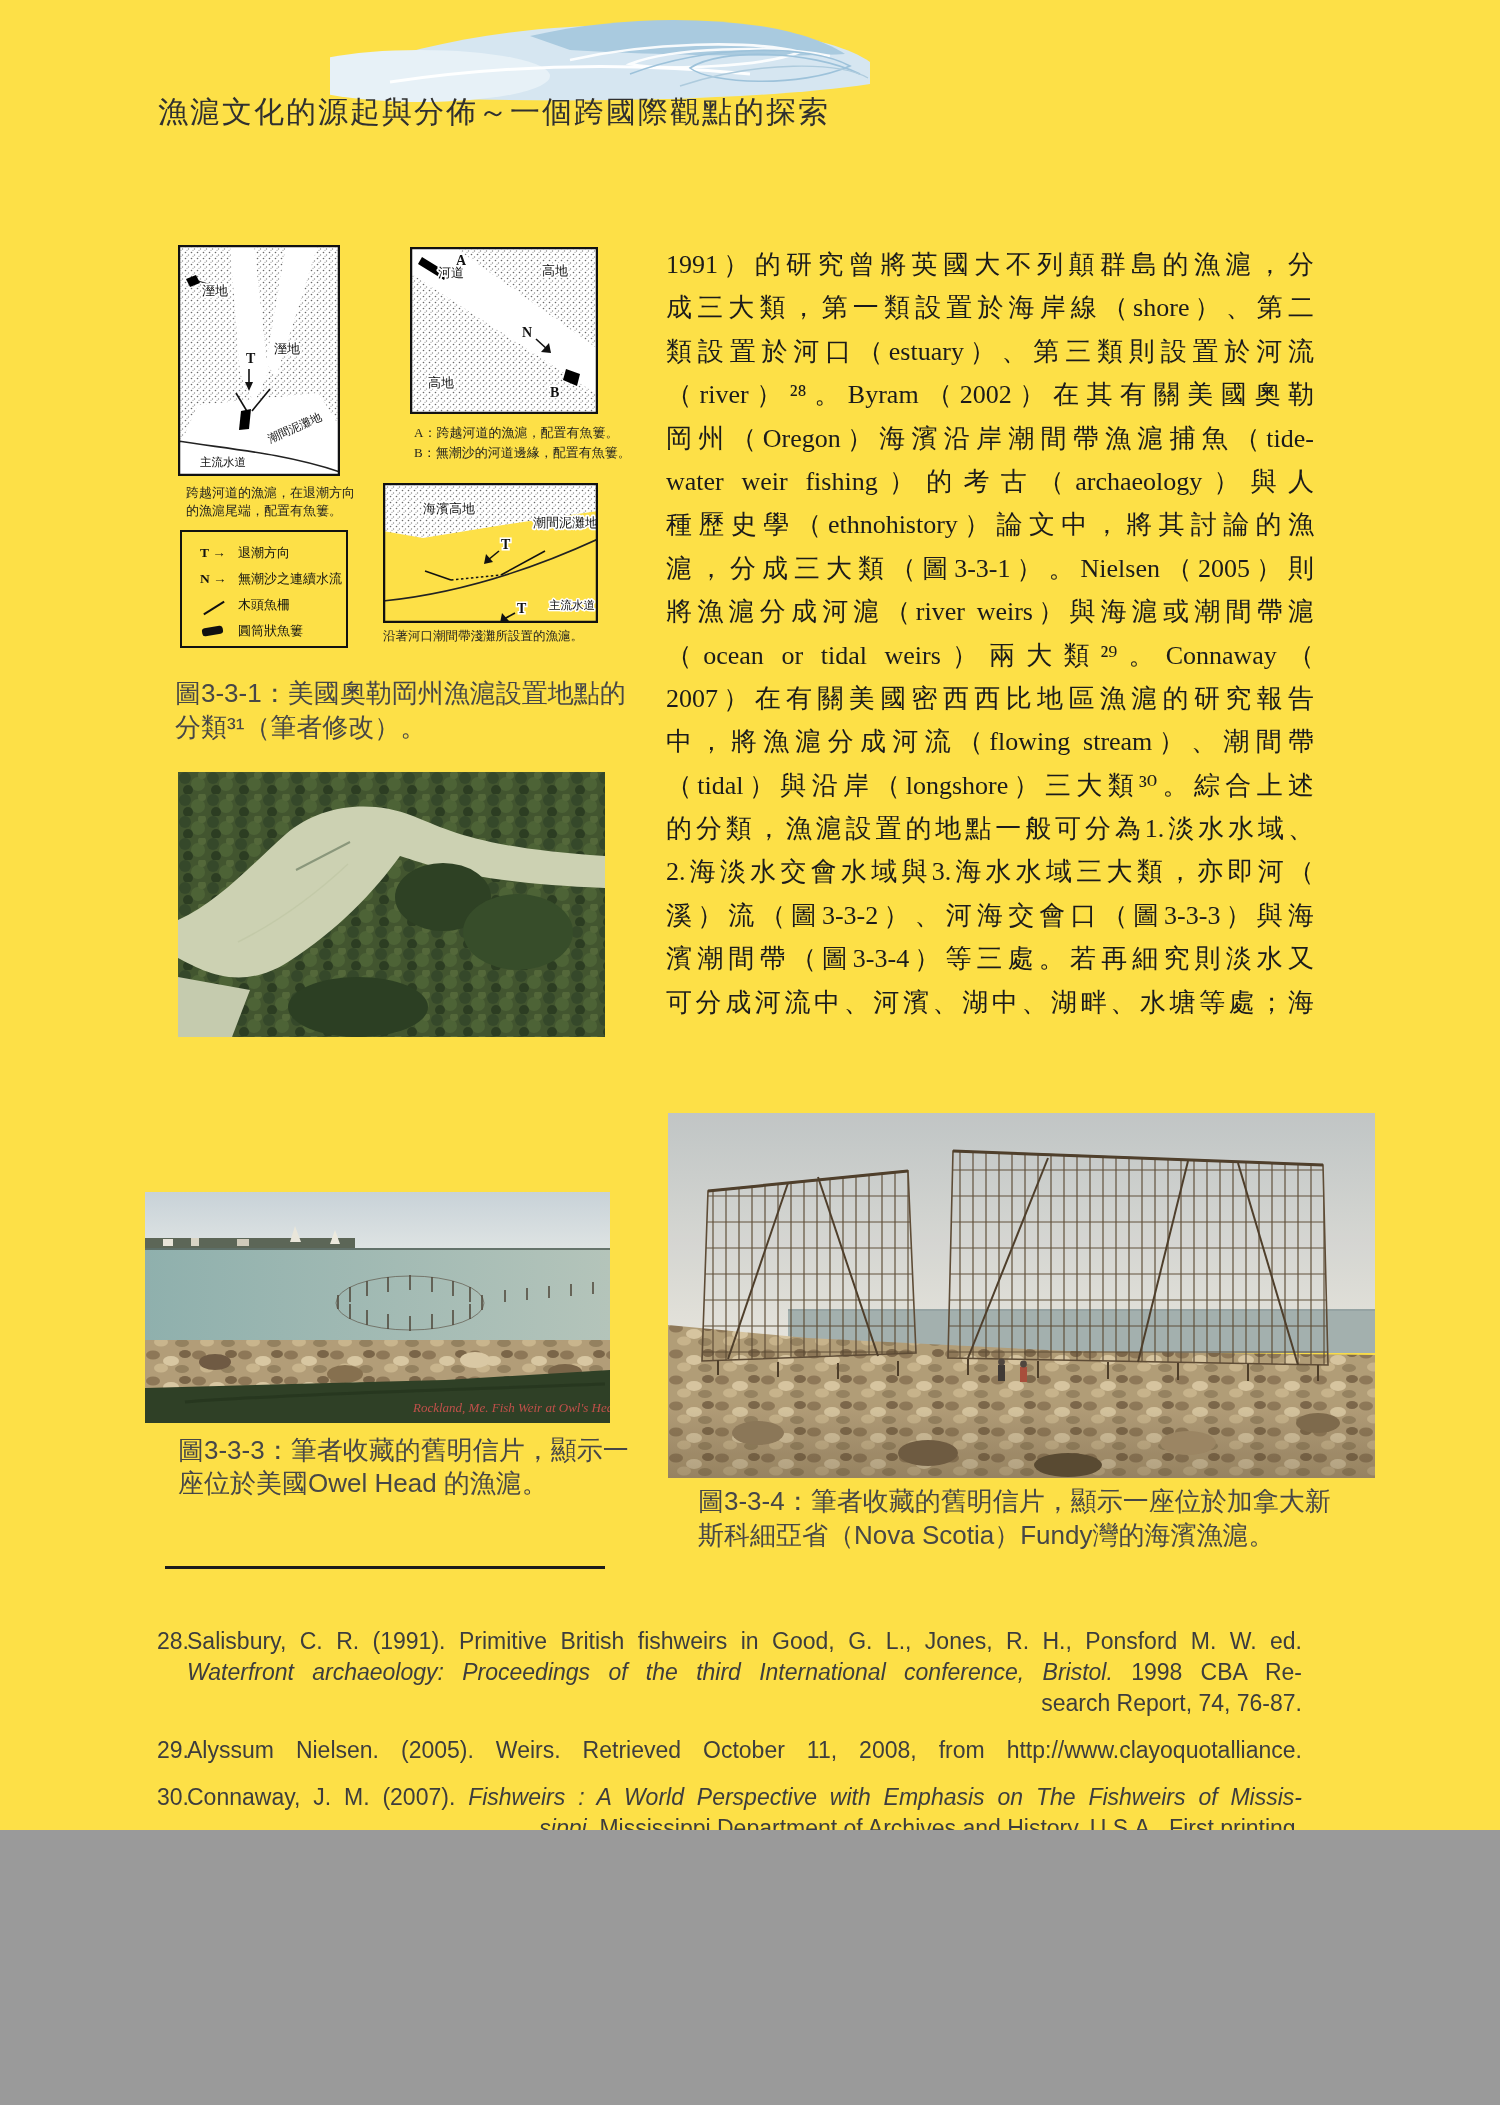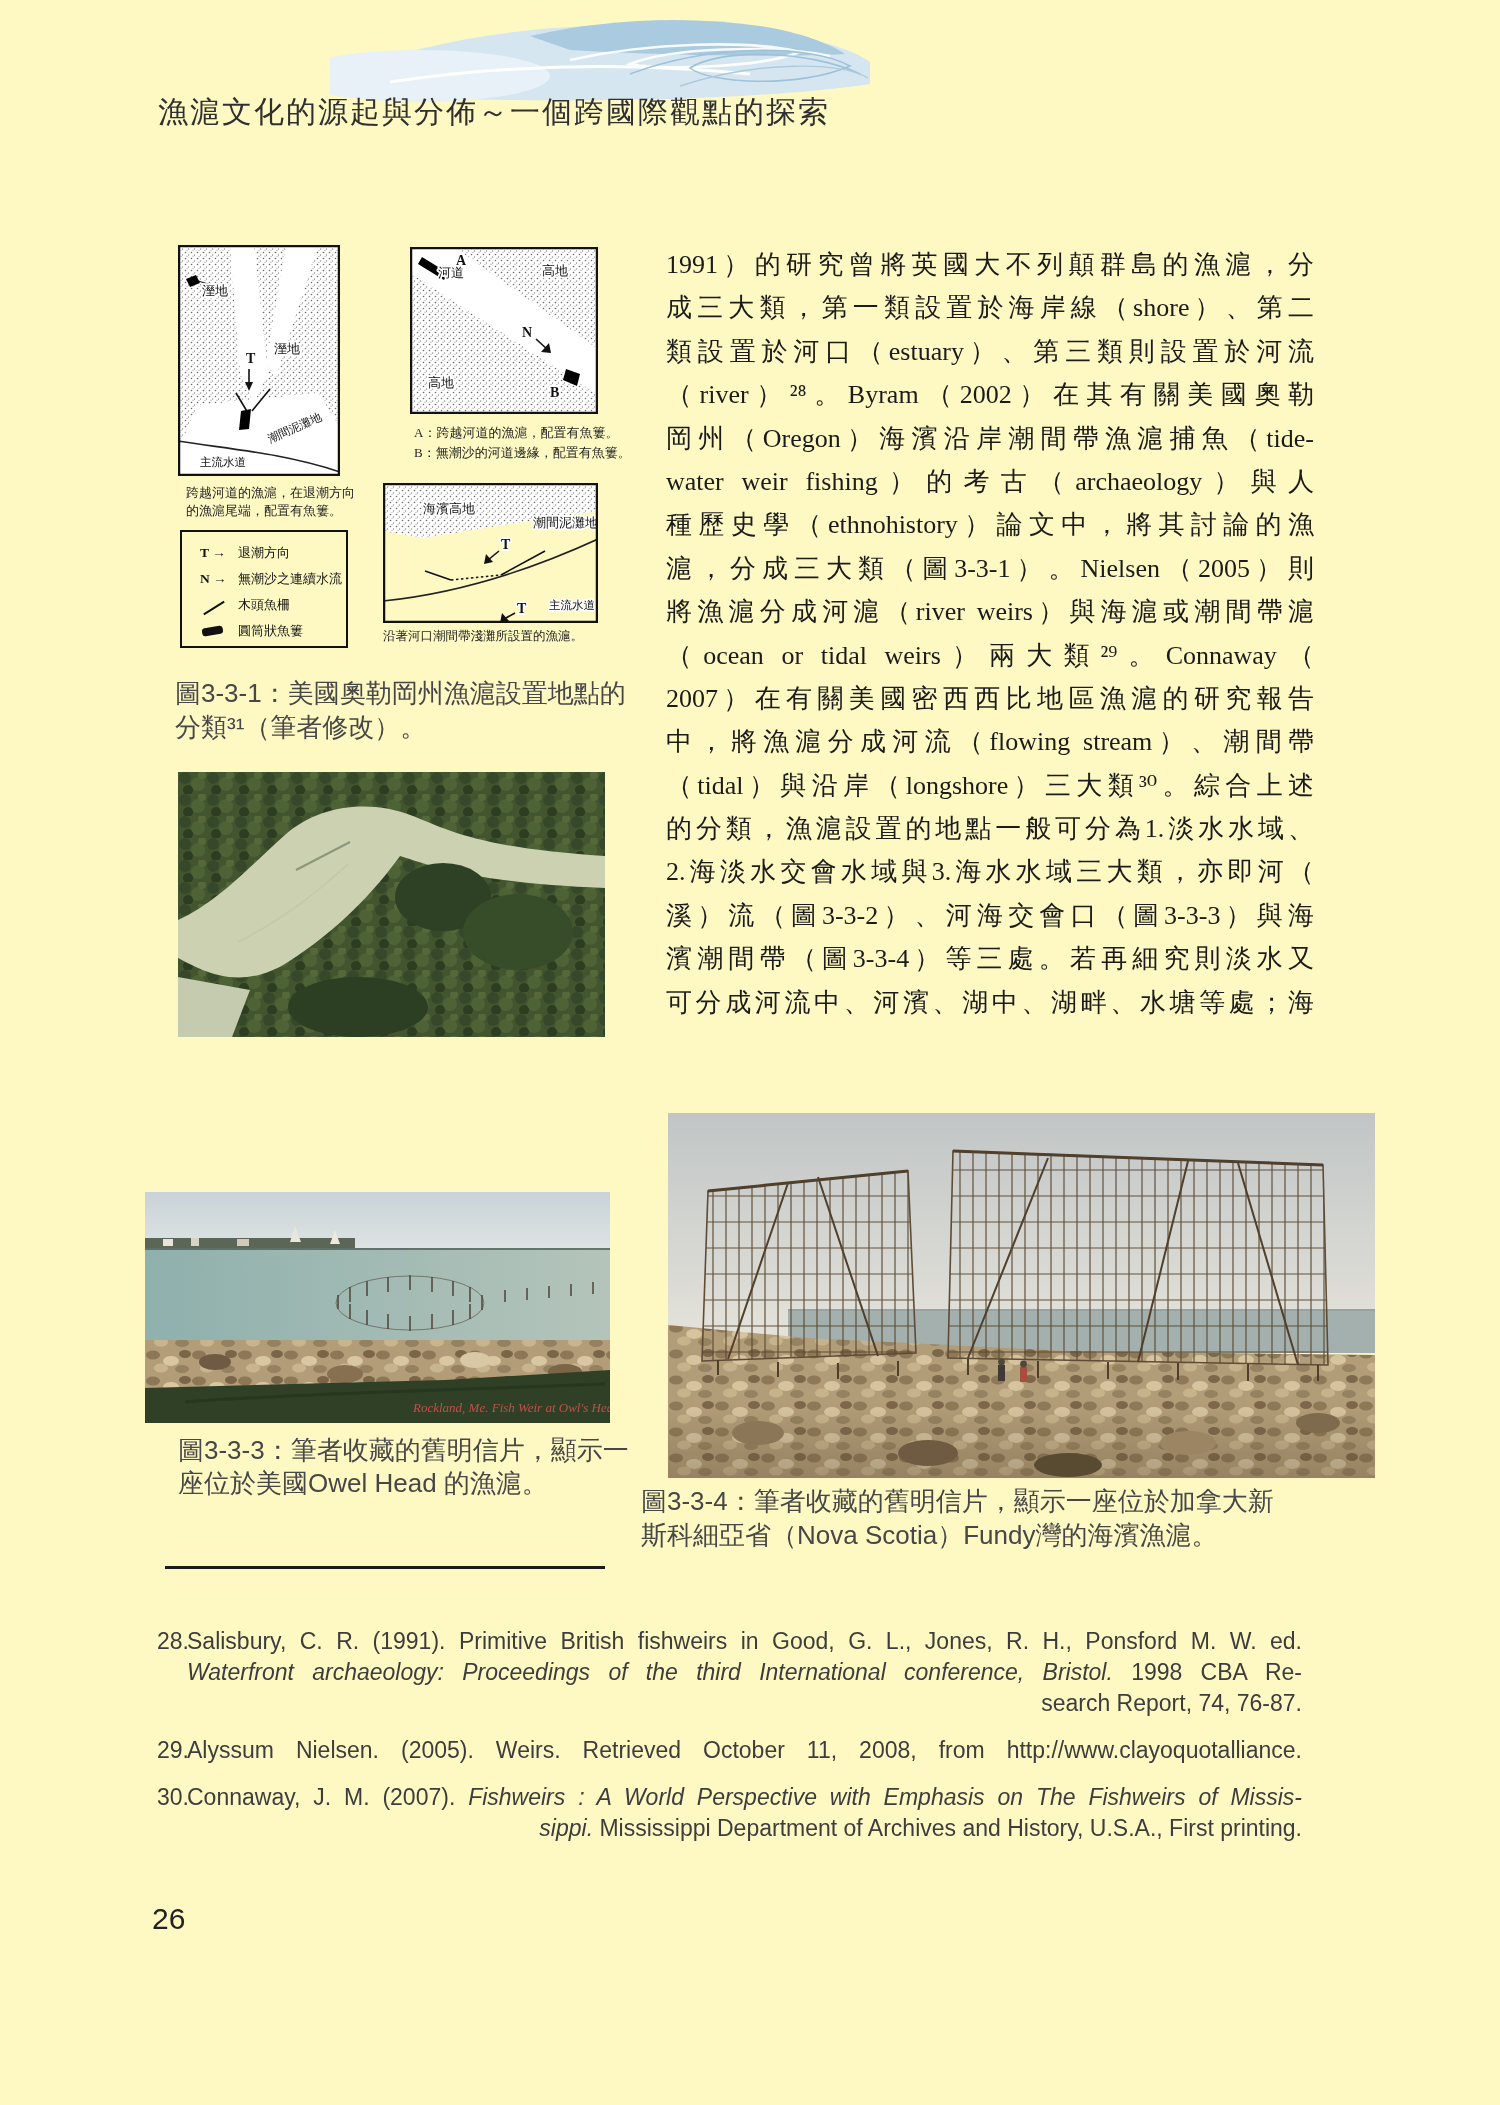--- a/index.html
+++ b/index.html
@@ -1,16 +1,16 @@
 <!DOCTYPE html>
 <html><head>
 <meta charset="utf-8">
 <style>
   html,body{margin:0;padding:0;background:#9a9a9a;}
-  .page{position:relative;width:1500px;height:2105px;margin:0 auto;background:#fef9c3;overflow:hidden;
+  .page{position:relative;width:1500px;height:1830px;margin:0 auto;background:#fde047;overflow:hidden;
         font-family:"Liberation Sans",sans-serif;}
   .abs{position:absolute;}
 
   
   .page-title{left:158px;top:92px;font-size:30px;color:#303030;letter-spacing:2px;font-weight:500;
               white-space:nowrap;font-family:"Liberation Sans",sans-serif;}
 
   
   .smallcap{font-family:"Liberation Serif","DejaVu Serif",serif;font-size:13px;line-height:18px;color:#1f1f1f;white-space:nowrap;}
   .smallcap2{font-family:"Liberation Serif","DejaVu Serif",serif;font-size:12.5px;line-height:17px;color:#1f1f1f;white-space:nowrap;}
@@ -323,21 +323,21 @@
     </g>
 
     <g>
       <rect x="330" y="252" width="7" height="16" fill="#3a3532"></rect>
       <circle cx="333.5" cy="249" r="3.4" fill="#4a423c"></circle>
       <rect x="352" y="254" width="7" height="15" fill="#a84a38"></rect>
       <circle cx="355.5" cy="251" r="3.4" fill="#4a423c"></circle>
     </g>
     <rect width="707" height="365" fill="#b79a6d" opacity="0.05"></rect>
   </svg>
-  <div class="abs caption" style="left:641px;top:1484px;line-height:34px">
+  <div class="abs caption" style="left:698px;top:1484px;line-height:34px">
     <div>圖3-3-4：筆者收藏的舊明信片，顯示一座位於加拿大新</div>
     <div>斯科細亞省（Nova Scotia）Fundy灣的海濱漁滬。</div>
   </div>
 
   <div class="abs separator"></div>
 
   <div class="abs footnotes">
     <div class="fn">
       <span class="fn-num">28.</span>
       <div class="fn-lines">

